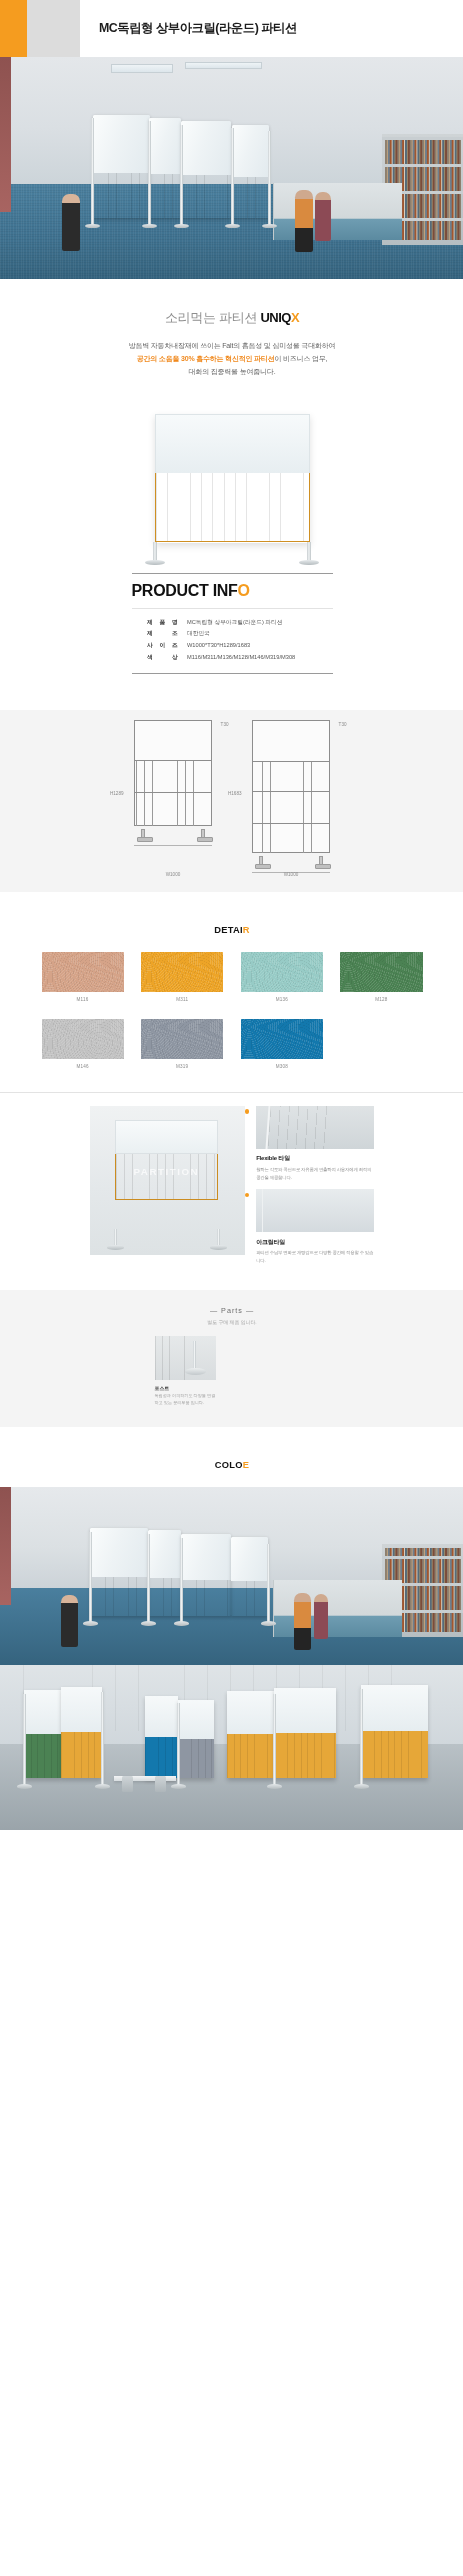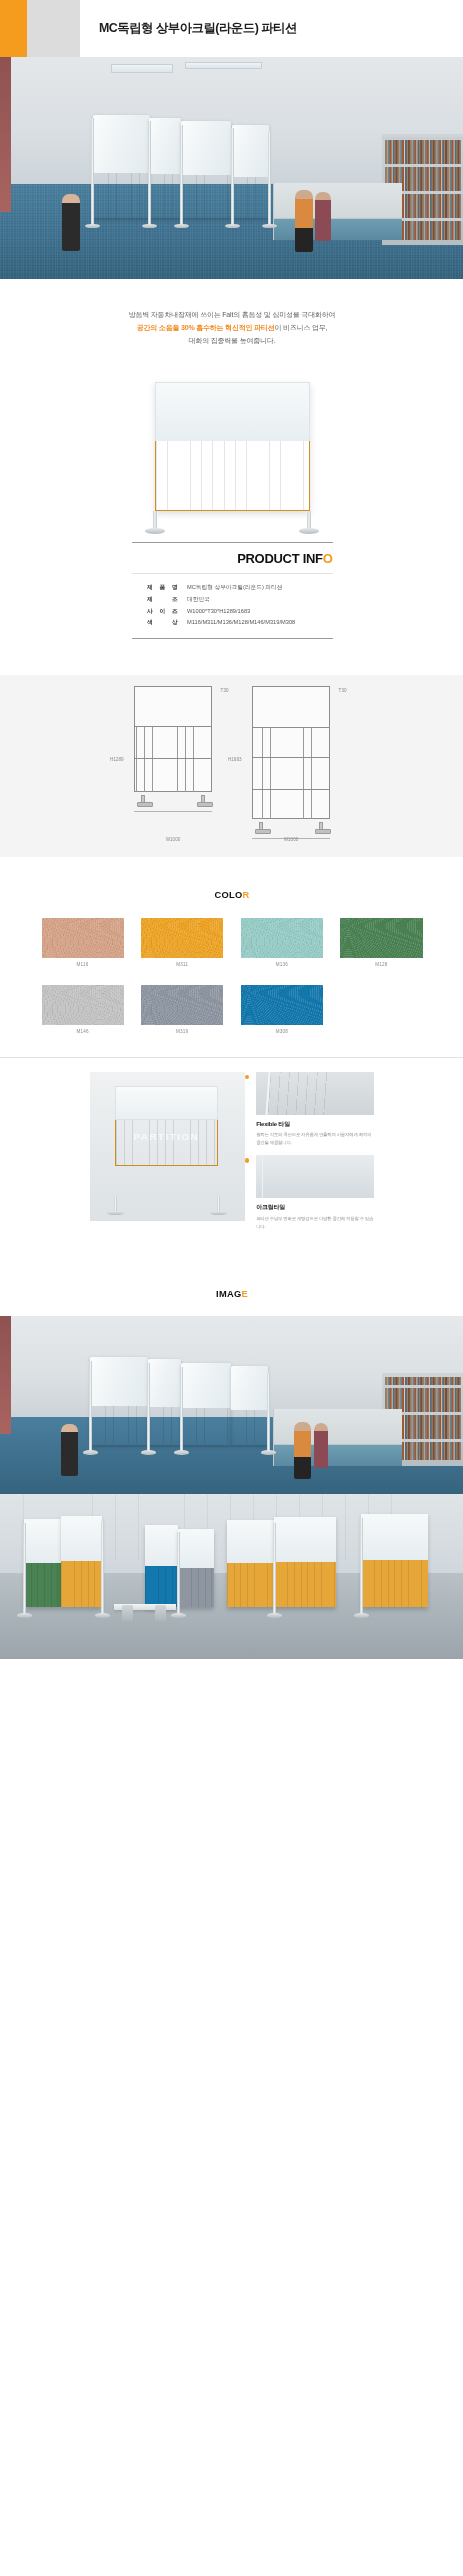--- a/index.html
+++ b/index.html
@@ -151,21 +151,21 @@
     border-radius:50%; background:linear-gradient(180deg,#e6eaec,#b6bdc0);
   }
 
   
   .infowrap { width:464px; padding-bottom: 36px; background:#fff; }
   .infobox {
     width: 201px; margin: 0 auto;
     border-top:1px solid #9a9a9a; border-bottom:1px solid #9a9a9a;
   }
   .info-title {
-    text-align:right; font-size:13px; font-weight:bold; color:#111;
+    text-align:left; font-size:16px; font-weight:bold; color:#111;
     letter-spacing:-0.3px; padding:8.2px 0 7.2px;
     border-bottom:0.5px solid #e2e2e2;
   }
   .info-title .accent { color:#f59c1f; }
   .info-rows { padding: 8.2px 0 9.3px 15.5px; }
   .info-row { display:flex; font-size:5.7px; line-height:2.05; }
   .info-label {
     width: 40px; font-weight:bold; color:#333;
     display:flex; justify-content:space-between; padding-right:9.3px;
   }
@@ -385,20 +385,23 @@
     <div class="hero-post" style="left:180px;height:99px;"></div>
     <div class="hero-post" style="left:231px;height:96px;"></div>
     <div class="hero-post" style="left:268px;height:93px;"></div>
 
     <div class="hero-person" style="left:62px;top:137px;width:17.5px;height:57px;background:linear-gradient(180deg,#d8b49a 0 16%,#2b2b2b 16% 100%);"></div>
     <div class="hero-person" style="left:295px;top:133px;width:17.5px;height:62px;background:linear-gradient(180deg,#cfa98e 0 15%,#d98a3f 15% 62%,#242424 62% 100%);"></div>
     <div class="hero-person" style="left:315px;top:135px;width:15.5px;height:49px;background:linear-gradient(180deg,#cfa98e 0 17%,#8c4a55 17% 100%);"></div>
   </div>
 
   <div class="intro">
+    <div class="intro-tag">
+      <span>소리먹는 파티션 </span><span class="brand"><span>UNIQ</span><span class="x">X</span></span>
+    </div>
     <div class="intro-line">방음벽 자동차내장재에 쓰이는 Falt의 흡음성 및 심미성을 극대화하여</div>
     <div class="intro-line">
       <span class="hl">공간의 소음을 30% 흡수하는 혁신적인 파티션</span><span>이 비즈니스 업무,</span>
     </div>
     <div class="intro-line">대화의 집중력을 높여줍니다.</div>
   </div>
 
   <div class="shot">
     <div class="shot-panel">
       <div class="shot-acr"></div>
@@ -491,21 +494,21 @@
         </div>
         <div class="dwg-label dwg-w">W1000</div>
       </div>
 
     </div>
   </div>
 
   <div class="colorwrap">
     <div class="sec-head">
       <div class="sec-title">
-        <span>COLO</span><span class="accent">R</span>
+        <span>DETAI</span><span class="accent">R</span>
       </div>
     </div>
     <div class="swatch-grid">
 
       <div class="swatch-cell">
         <div class="swatch" style="background:#d5a388;"></div>
         <div class="swatch-label">M116</div>
       </div>
       <div class="swatch-cell">
         <div class="swatch" style="background:#eda427;"></div>
@@ -565,25 +568,44 @@
           <div class="card-img acrylic">
             <div class="fabcurve"></div>
           </div>
           <div class="card-title">아크릴타일</div>
           <div class="card-desc">파티션 수납부 변화로 개방감으로 다양한 공간에 적용할 수 있습니다.</div>
         </div>
       </div>
     </div>
   </div>
 
+  <div class="partswrap">
+    <div class="parts-head">
+      <div class="parts-title">
+        — <span>Parts</span> —
+      </div>
+      <div class="parts-sub">별도 구매 제품 입니다.</div>
+    </div>
+    <div class="parts-row">
+      <div class="parts-card">
+        <div class="parts-img">
+          <div class="pfab"></div>
+          <div class="ppost"></div>
+          <div class="pbase"></div>
+        </div>
+        <div class="parts-name">포스트</div>
+        <div class="parts-desc">독립성과 이격하기도 다양을 연결하고 있는 분리부품 입니다.</div>
+      </div>
+    </div>
+  </div>
 
   <div class="imagewrap">
     <div class="sec-head">
       <div class="sec-title">
-        <span>IMAG</span><span class="accent">E</span>
+        <span>COLO</span><span class="accent">E</span>
       </div>
     </div>
 
     <div class="photo-big" style="margin-top:12.4px;">
       <div class="ceil"></div>
       <div class="flr"></div>
       <div class="hero-leftwall" style="height:118px;"></div>
       <div class="hero-shelf" style="top:57px;height:93px;"></div>
       <div class="hero-desk" style="top:93px;"></div>
 

